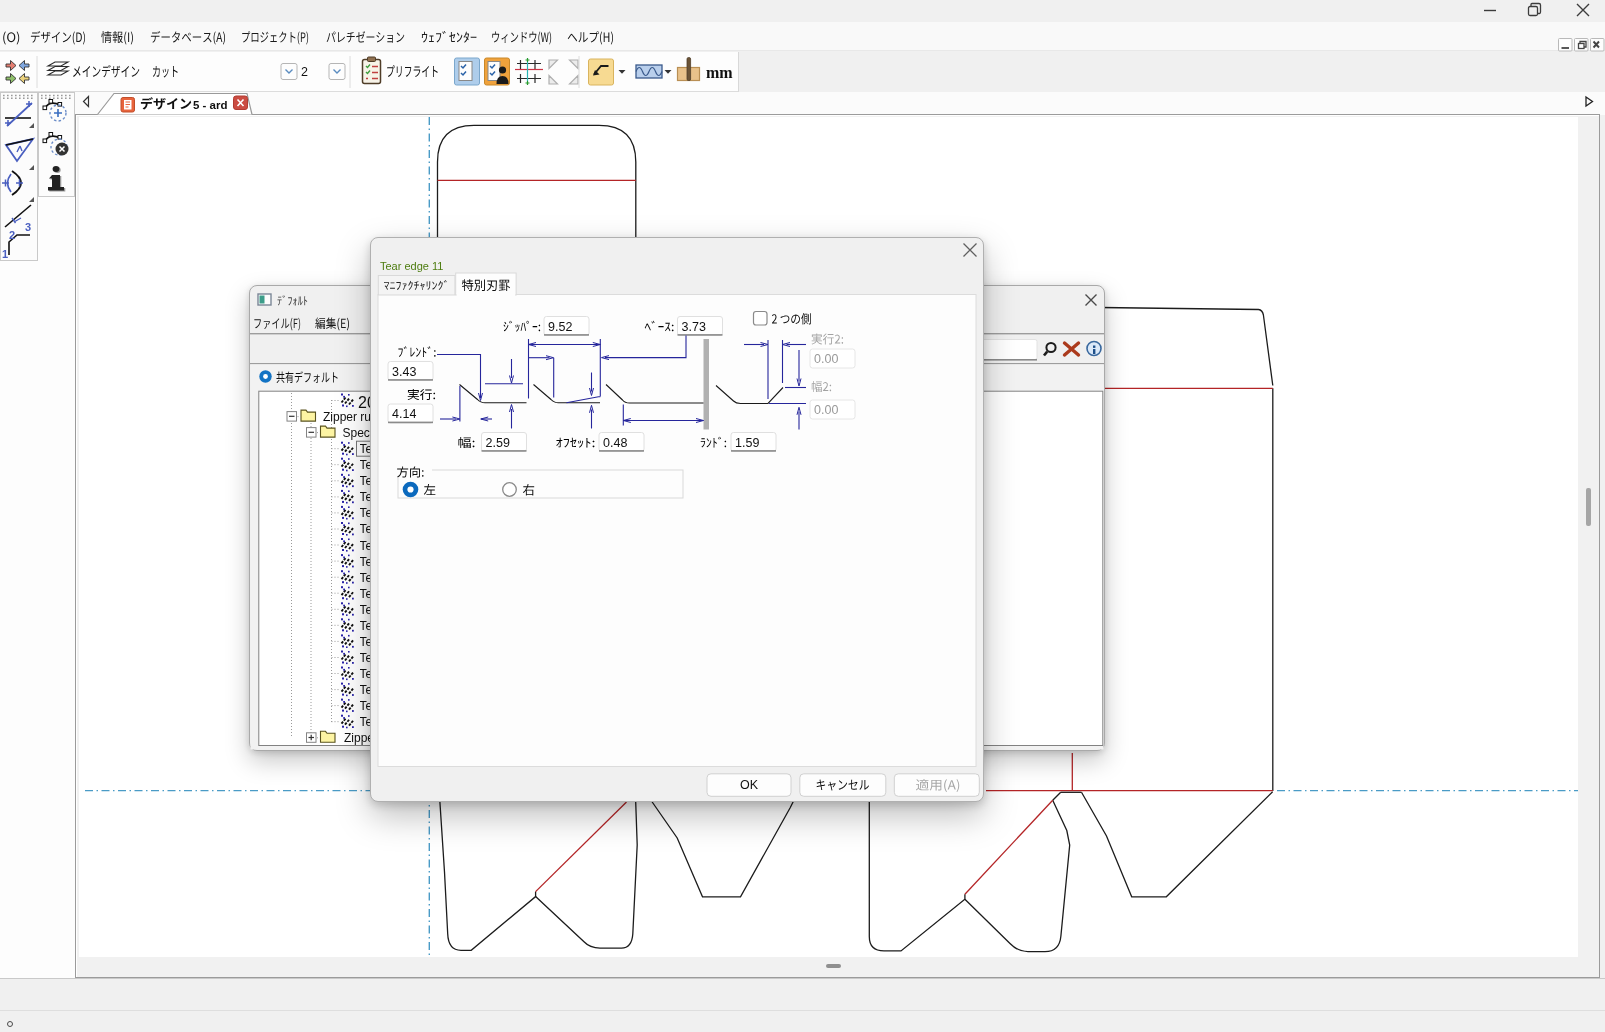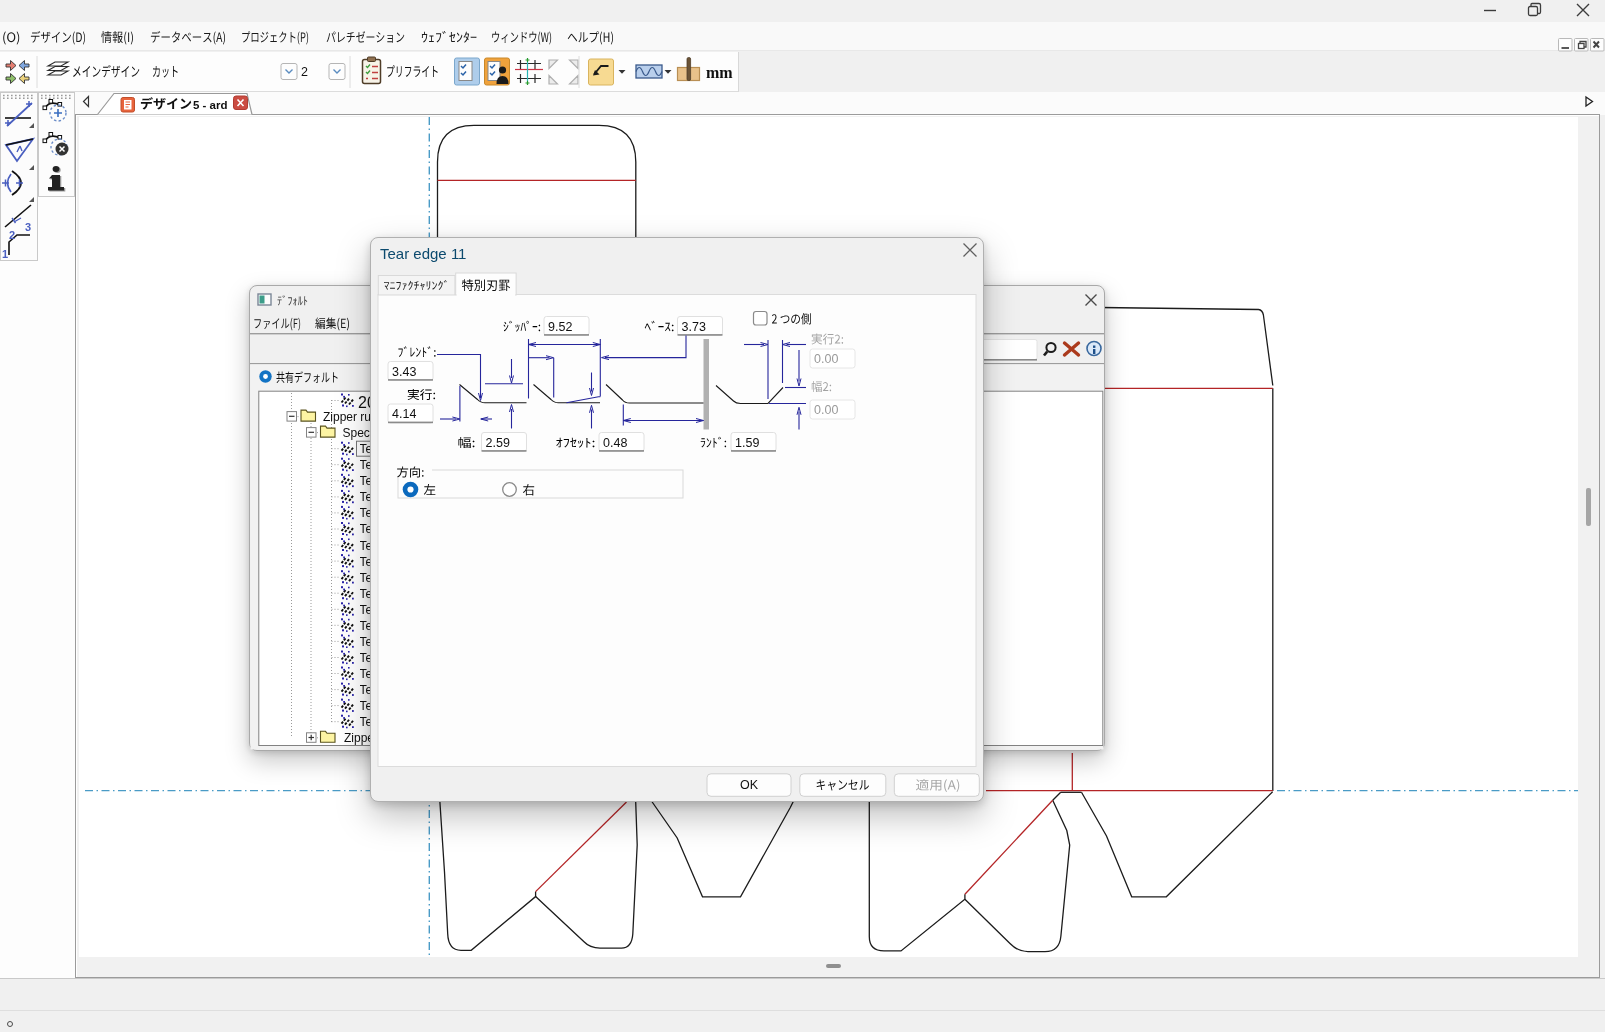--- a/index.html
+++ b/index.html
@@ -339,21 +339,21 @@
       <div class="abs" style="left:109.5px;top:332.8399999999999px;width:14px;overflow:hidden;font-size:12px;color:#111;white-space:nowrap">Te</div>
       <div class="abs" style="left:109.5px;top:348.9px;width:14px;overflow:hidden;font-size:12px;color:#111;white-space:nowrap">Te</div>
       <div class="abs" style="left:109.5px;top:364.96000000000004px;width:14px;overflow:hidden;font-size:12px;color:#111;white-space:nowrap">Te</div>
       <div class="abs" style="left:109.5px;top:381.02px;width:14px;overflow:hidden;font-size:12px;color:#111;white-space:nowrap">Te</div>
       <div class="abs" style="left:109.5px;top:397.0799999999999px;width:14px;overflow:hidden;font-size:12px;color:#111;white-space:nowrap">Te</div>
       <div class="abs" style="left:109.5px;top:413.14px;width:14px;overflow:hidden;font-size:12px;color:#111;white-space:nowrap">Te</div>
       <div class="abs" style="left:109.5px;top:429.20000000000005px;width:14px;overflow:hidden;font-size:12px;color:#111;white-space:nowrap">Te</div>
       <div class="abs" style="left:94px;top:445.26px;width:29px;overflow:hidden;font-size:12px;color:#111;white-space:nowrap">Zipper</div>
     </div>
 <div class="abs" style="left:370px;top:237px;width:614px;height:565px;background:#f0f0f0;border:1px solid #b0b0b0;border-radius:8px;box-shadow:0 14px 34px rgba(0,0,0,.26),0 3px 8px rgba(0,0,0,.16)">
-      <div class="abs" style="left:9px;top:7px;font-size:15px;color:#0c4a6e">Tear edge 11</div>
+      <div class="abs" style="left:9px;top:22px;font-size:11px;color:#4d7c0f">Tear edge 11</div>
       <svg class="abs" style="left:0;top:0" width="612" height="563" viewBox="0 0 612 563">
         <path d="M592.5,5.5 L605.5,18.5 M605.5,5.5 L592.5,18.5" stroke="#5f5f5f" stroke-width="1.3" fill="none"></path>
         <rect x="7.0" y="56.5" width="598" height="472" fill="#fdfdfd" stroke="#dcdcdc"></rect>
         <rect x="7.3" y="37.5" width="76.6" height="19.5" fill="#f4f4f4" stroke="#d9d9d9"></rect>
         <rect x="84.7" y="35.0" width="60.4" height="22" fill="#fdfdfd" stroke="#d9d9d9"></rect>
         <rect x="85.7" y="55.2" width="58.4" height="3" fill="#fdfdfd"></rect>
         <g transform="translate(12.5,51.5) scale(1.0909,1)">
           <path d="M5.2 -6.8Q5.2 -6.8 5.1 -6.7Q5.1 -6.6 5.1 -6.5Q4.9 -6 4.7 -5.4Q4.4 -4.8 4.1 -4.2Q3.8 -3.5 3.5 -3Q3.2 -2.4 2.9 -1.9L2.3 -2.5Q2.6 -2.9 2.9 -3.4Q3.2 -4 3.5 -4.5Q3.7 -5.1 4 -5.6Q4.2 -6.1 4.3 -6.5Q4.1 -6.5 3.8 -6.5Q3.5 -6.5 3 -6.5Q2.6 -6.5 2.2 -6.5Q1.9 -6.5 1.6 -6.5Q1.3 -6.5 1.2 -6.5Q1.1 -6.5 0.9 -6.5Q0.8 -6.5 0.7 -6.4Q0.5 -6.4 0.5 -6.4V-7.4Q0.6 -7.4 0.7 -7.4Q0.8 -7.3 0.9 -7.3Q1.1 -7.3 1.2 -7.3Q1.2 -7.3 1.5 -7.3Q1.8 -7.3 2.3 -7.3Q2.7 -7.3 3.1 -7.3Q3.5 -7.3 3.9 -7.3Q4.2 -7.3 4.4 -7.3Q4.5 -7.3 4.6 -7.3Q4.7 -7.4 4.8 -7.4ZM2.4 -1.8Q2.2 -2.1 2 -2.4Q1.7 -2.8 1.5 -3.1Q1.3 -3.4 1.1 -3.6L1.7 -4.2Q1.8 -4.1 2 -3.8Q2.2 -3.4 2.5 -3.1Q2.7 -2.7 2.9 -2.3Q3.1 -2 3.3 -1.6Q3.5 -1.3 3.7 -0.9Q3.9 -0.6 4 -0.3L3.4 0.4Q3.3 0.1 3.1 -0.2Q3 -0.6 2.8 -1Q2.6 -1.4 2.4 -1.8Z M6.5 -7.2Q6.6 -7.1 6.8 -7.1Q6.9 -7.1 7.1 -7.1Q7.2 -7.1 7.4 -7.1Q7.7 -7.1 8 -7.1Q8.3 -7.1 8.6 -7.1Q8.9 -7.1 9.1 -7.1Q9.4 -7.1 9.4 -7.1Q9.6 -7.1 9.7 -7.1Q9.9 -7.1 10 -7.2V-6.2Q9.9 -6.2 9.7 -6.2Q9.6 -6.2 9.4 -6.2Q9.4 -6.2 9.1 -6.2Q8.9 -6.2 8.6 -6.2Q8.3 -6.2 8 -6.2Q7.6 -6.2 7.4 -6.2Q7.2 -6.2 7.1 -6.2Q6.9 -6.2 6.8 -6.2Q6.6 -6.2 6.5 -6.2ZM6 -1.7Q6.2 -1.7 6.3 -1.7Q6.5 -1.7 6.6 -1.7Q6.7 -1.7 7.1 -1.7Q7.4 -1.7 7.8 -1.7Q8.3 -1.7 8.7 -1.7Q9.2 -1.7 9.5 -1.7Q9.9 -1.7 10 -1.7Q10.1 -1.7 10.2 -1.7Q10.4 -1.7 10.5 -1.7V-0.7Q10.4 -0.7 10.2 -0.7Q10.1 -0.7 10 -0.7Q9.9 -0.7 9.5 -0.7Q9.2 -0.7 8.7 -0.7Q8.3 -0.7 7.8 -0.7Q7.4 -0.7 7.1 -0.7Q6.7 -0.7 6.6 -0.7Q6.5 -0.7 6.3 -0.7Q6.2 -0.7 6 -0.7Z M15.9 -7Q15.9 -6.9 15.9 -6.8Q15.9 -6.8 15.8 -6.7Q15.8 -6.7 15.8 -6.6Q15.8 -6.6 15.8 -6.4Q15.8 -5.9 15.6 -5.2Q15.5 -4.5 15.4 -3.8Q15.2 -3.1 15 -2.5Q14.6 -1.6 14.1 -0.8Q13.5 -0.1 12.8 0.4L12.3 -0.4Q13 -0.8 13.5 -1.5Q14 -2.1 14.4 -3Q14.6 -3.5 14.7 -4.1Q14.8 -4.7 14.9 -5.3Q15 -6 15 -6.5Q14.9 -6.5 14.7 -6.5Q14.4 -6.5 14.1 -6.5Q13.7 -6.5 13.4 -6.5Q13.1 -6.5 12.8 -6.5Q12.5 -6.5 12.4 -6.5Q12.3 -6.5 12.1 -6.5Q11.9 -6.5 11.8 -6.5V-7.4Q11.9 -7.4 12.1 -7.4Q12.3 -7.4 12.5 -7.4Q12.6 -7.4 12.8 -7.4Q13.1 -7.4 13.4 -7.4Q13.8 -7.4 14.1 -7.4Q14.5 -7.4 14.7 -7.4Q15 -7.4 15.1 -7.4Q15.1 -7.4 15.3 -7.4Q15.4 -7.4 15.4 -7.4Z M21.2 -5.5Q21.2 -5.5 21.2 -5.4Q21.1 -5.3 21.1 -5.3Q21 -5 20.9 -4.6Q20.7 -4.2 20.5 -3.7Q20.3 -3.3 20 -2.9L19.6 -3.3Q19.8 -3.6 19.9 -3.9Q20.1 -4.3 20.2 -4.6Q20.4 -5 20.4 -5.3Q20.3 -5.3 20.1 -5.3Q19.9 -5.3 19.5 -5.3Q19.2 -5.3 18.9 -5.3Q18.6 -5.3 18.4 -5.3Q18.1 -5.3 18.1 -5.3Q18 -5.3 17.8 -5.3Q17.7 -5.3 17.6 -5.2V-6.1Q17.7 -6.1 17.8 -6.1Q18 -6 18.1 -6Q18.1 -6 18.4 -6Q18.6 -6 19 -6Q19.3 -6 19.6 -6Q19.9 -6 20.2 -6Q20.4 -6 20.5 -6Q20.6 -6 20.7 -6.1Q20.8 -6.1 20.8 -6.1ZM18.8 -4.5H19.5Q19.5 -3.7 19.5 -3Q19.5 -2.2 19.3 -1.6Q19.2 -1 19 -0.5Q18.7 0 18.3 0.5L17.7 0Q17.8 -0.1 17.9 -0.2Q18 -0.3 18.1 -0.4Q18.5 -0.9 18.6 -1.4Q18.8 -2 18.8 -2.6Q18.9 -3.2 18.9 -3.9Q18.9 -4 18.9 -4.2Q18.9 -4.4 18.8 -4.5Z M26.9 -6.7Q26.8 -6.5 26.8 -6.4Q26.8 -6.2 26.7 -6.1Q26.6 -5.2 26.4 -4.3Q26.1 -3.4 25.8 -2.5Q25.5 -1.9 25.2 -1.4Q24.9 -0.9 24.5 -0.4Q24.2 0 23.7 0.4L23.1 -0.3Q23.7 -0.7 24.3 -1.4Q24.8 -2.2 25.2 -3Q25.5 -3.8 25.7 -4.6Q25.9 -5.4 26 -6.2H24.2L24.4 -7Q24.4 -7 24.7 -7Q24.9 -7 25.2 -7Q25.5 -7 25.8 -7Q26 -7 26.1 -7Q26.2 -7 26.3 -7Q26.4 -7 26.5 -7.1ZM24.4 -8.7 25.2 -8.3Q25.1 -8.1 25.1 -7.9Q25 -7.7 25 -7.6Q24.8 -7 24.6 -6.3Q24.3 -5.6 24 -5Q23.7 -4.3 23.3 -3.7L22.6 -4.3Q23.1 -4.9 23.4 -5.5Q23.7 -6.1 23.9 -6.7Q24.1 -7.3 24.3 -7.8Q24.3 -7.9 24.3 -8.2Q24.4 -8.5 24.4 -8.7Z M28.3 -7.5Q28.6 -7.5 28.9 -7.6Q29.2 -7.6 29.6 -7.6Q30 -7.7 30.3 -7.7Q30.6 -7.8 30.8 -7.9Q31.1 -8 31.4 -8.1Q31.6 -8.3 31.7 -8.4L32.1 -7.6Q32 -7.5 31.9 -7.5Q31.8 -7.4 31.7 -7.4Q31.5 -7.3 31.1 -7.2Q30.8 -7 30.4 -6.9Q29.9 -6.8 29.4 -6.8Q28.9 -6.7 28.5 -6.7ZM28.6 -0.2Q29 -0.6 29.2 -1Q29.5 -1.5 29.7 -2.1Q29.9 -2.6 29.9 -3.3Q30 -4 30 -4.9Q30 -4.9 30 -5.2Q30 -5.4 30 -5.9Q30 -6.3 30 -7.1L30.7 -7.2Q30.7 -6.9 30.7 -6.5Q30.7 -6.1 30.7 -5.7Q30.7 -5.4 30.7 -5.2Q30.7 -4.9 30.7 -4.9Q30.7 -3.7 30.6 -2.7Q30.5 -1.8 30.1 -1Q29.8 -0.3 29.2 0.4ZM28 -5Q28.1 -4.9 28.2 -4.9Q28.4 -4.9 28.6 -4.9Q28.7 -4.9 29 -4.9Q29.4 -4.9 29.8 -4.9Q30.3 -4.9 30.8 -4.9Q31.2 -4.9 31.6 -4.9Q31.9 -4.9 32 -4.9Q32.1 -4.9 32.3 -4.9Q32.5 -4.9 32.5 -4.9V-4Q32.4 -4 32.3 -4Q32.1 -4.1 32 -4.1Q31.9 -4.1 31.6 -4.1Q31.2 -4.1 30.8 -4.1Q30.3 -4.1 29.8 -4.1Q29.4 -4.1 29 -4.1Q28.7 -4.1 28.6 -4.1Q28.4 -4.1 28.3 -4Q28.1 -4 28 -4Z M34.5 -6.3 35.2 -6.5Q35.2 -6.4 35.2 -6.2Q35.2 -6.1 35.2 -5.9Q35.3 -5.4 35.4 -4.8Q35.5 -4.2 35.6 -3.5Q35.7 -2.8 35.7 -2.2Q35.8 -1.5 35.9 -1Q36 -0.5 36 -0.3Q36 -0.2 36.1 0Q36.1 0.2 36.1 0.3L35.5 0.5Q35.5 0.4 35.4 0.2Q35.4 0 35.4 -0.2Q35.4 -0.3 35.3 -0.8Q35.2 -1.2 35.2 -1.8Q35.1 -2.3 35 -2.9Q34.9 -3.6 34.8 -4.1Q34.8 -4.7 34.7 -5.1Q34.6 -5.5 34.6 -5.7Q34.6 -5.9 34.6 -6.1Q34.5 -6.2 34.5 -6.3ZM37.7 -5.2Q37.6 -4.8 37.5 -4.4Q37.4 -4 37.2 -3.6Q37.1 -3.2 36.9 -2.8Q36.8 -2.4 36.6 -2.1L36.1 -2.5Q36.3 -2.8 36.4 -3.2Q36.6 -3.6 36.7 -3.9Q36.9 -4.3 36.9 -4.6Q36.8 -4.6 36.6 -4.5Q36.3 -4.3 35.9 -4.2Q35.5 -4 35.1 -3.9Q34.7 -3.7 34.3 -3.6Q34 -3.4 33.9 -3.4L33.7 -4.2Q33.8 -4.2 33.9 -4.3Q34 -4.3 34.2 -4.3Q34.2 -4.3 34.5 -4.5Q34.8 -4.6 35.2 -4.7Q35.6 -4.9 36 -5Q36.4 -5.2 36.7 -5.3Q37 -5.4 37 -5.4Q37.1 -5.4 37.2 -5.5Q37.2 -5.5 37.3 -5.6Z M42 -8.2H42.8Q42.8 -8 42.8 -7.8Q42.8 -7.5 42.8 -7.2Q42.8 -7 42.8 -6.7Q42.8 -6.4 42.8 -6.1Q42.8 -5.8 42.8 -5.6Q42.8 -4.6 42.7 -3.9Q42.7 -3.2 42.6 -2.8Q42.6 -2.3 42.5 -1.9Q42.4 -1.5 42.2 -1.2Q41.9 -0.6 41.5 -0.2Q41.1 0.2 40.8 0.4L40.3 -0.4Q40.7 -0.6 41 -0.9Q41.4 -1.2 41.6 -1.8Q41.8 -2.1 41.9 -2.5Q42 -2.8 42 -3.3Q42 -3.7 42 -4.3Q42 -4.9 42 -5.7Q42 -5.9 42 -6.2Q42 -6.5 42 -6.8Q42 -7.1 42 -7.2Q42 -7.5 42 -7.8Q42 -8 42 -8.2ZM39.6 -8.1H40.4Q40.4 -8 40.3 -7.7Q40.3 -7.5 40.3 -7.3Q40.3 -7.2 40.3 -7Q40.3 -6.7 40.3 -6.4Q40.3 -6 40.3 -5.6Q40.3 -5.2 40.3 -4.8Q40.3 -4.5 40.3 -4.2Q40.3 -3.9 40.3 -3.8Q40.3 -3.6 40.3 -3.3Q40.4 -3.1 40.4 -3H39.6Q39.6 -3.1 39.6 -3.3Q39.6 -3.6 39.6 -3.8Q39.6 -3.9 39.6 -4.2Q39.6 -4.5 39.6 -4.8Q39.6 -5.2 39.6 -5.6Q39.6 -6 39.6 -6.4Q39.6 -6.7 39.6 -7Q39.6 -7.2 39.6 -7.3Q39.6 -7.5 39.6 -7.7Q39.6 -8 39.6 -8.1Z M45.1 -8Q45.3 -7.8 45.5 -7.5Q45.7 -7.2 45.9 -6.9Q46.2 -6.6 46.4 -6.3Q46.5 -6 46.7 -5.8L46.2 -5.1Q46.1 -5.3 45.9 -5.6Q45.7 -5.9 45.5 -6.2Q45.3 -6.5 45.1 -6.8Q44.9 -7.1 44.7 -7.3ZM44.7 -0.8Q45.4 -1 45.9 -1.4Q46.4 -1.9 46.8 -2.4Q47.2 -2.9 47.5 -3.6Q47.8 -4.3 48.1 -5Q48.3 -5.7 48.5 -6.4L49 -5.5Q48.8 -4.8 48.6 -4.1Q48.3 -3.4 47.9 -2.7Q47.6 -2.1 47.2 -1.6Q46.8 -1 46.2 -0.6Q45.7 -0.1 45 0.1Z M54.4 -6.7Q54.3 -6.5 54.3 -6.4Q54.3 -6.2 54.2 -6.1Q54.1 -5.2 53.9 -4.3Q53.6 -3.4 53.3 -2.5Q53 -1.9 52.7 -1.4Q52.4 -0.9 52 -0.4Q51.7 0 51.2 0.4L50.6 -0.3Q51.2 -0.7 51.8 -1.4Q52.3 -2.2 52.7 -3Q53 -3.8 53.2 -4.6Q53.4 -5.4 53.5 -6.2H51.7L51.9 -7Q51.9 -7 52.2 -7Q52.4 -7 52.7 -7Q53 -7 53.3 -7Q53.5 -7 53.6 -7Q53.7 -7 53.8 -7Q53.9 -7 54 -7.1ZM51.9 -8.7 52.7 -8.3Q52.6 -8.1 52.6 -7.9Q52.5 -7.7 52.5 -7.6Q52.3 -7 52.1 -6.3Q51.8 -5.6 51.5 -5Q51.2 -4.3 50.8 -3.7L50.1 -4.3Q50.6 -4.9 50.9 -5.5Q51.2 -6.1 51.4 -6.7Q51.6 -7.3 51.8 -7.8Q51.8 -7.9 51.8 -8.2Q51.9 -8.5 51.9 -8.7Z M55.8 -8.8Q55.9 -8.6 56.1 -8.3Q56.2 -8 56.4 -7.6Q56.6 -7.3 56.7 -7.1L56.1 -6.8Q56 -7 55.8 -7.4Q55.7 -7.7 55.5 -8Q55.3 -8.4 55.2 -8.6ZM57 -9.4Q57.1 -9.2 57.3 -8.9Q57.4 -8.5 57.6 -8.2Q57.8 -7.8 57.9 -7.6L57.3 -7.3Q57.2 -7.6 57 -7.9Q56.9 -8.3 56.7 -8.6Q56.5 -8.9 56.4 -9.1Z" fill="#222"></path>
         </g>
         <g transform="translate(90.5,52.0) scale(0.9570,1)">

